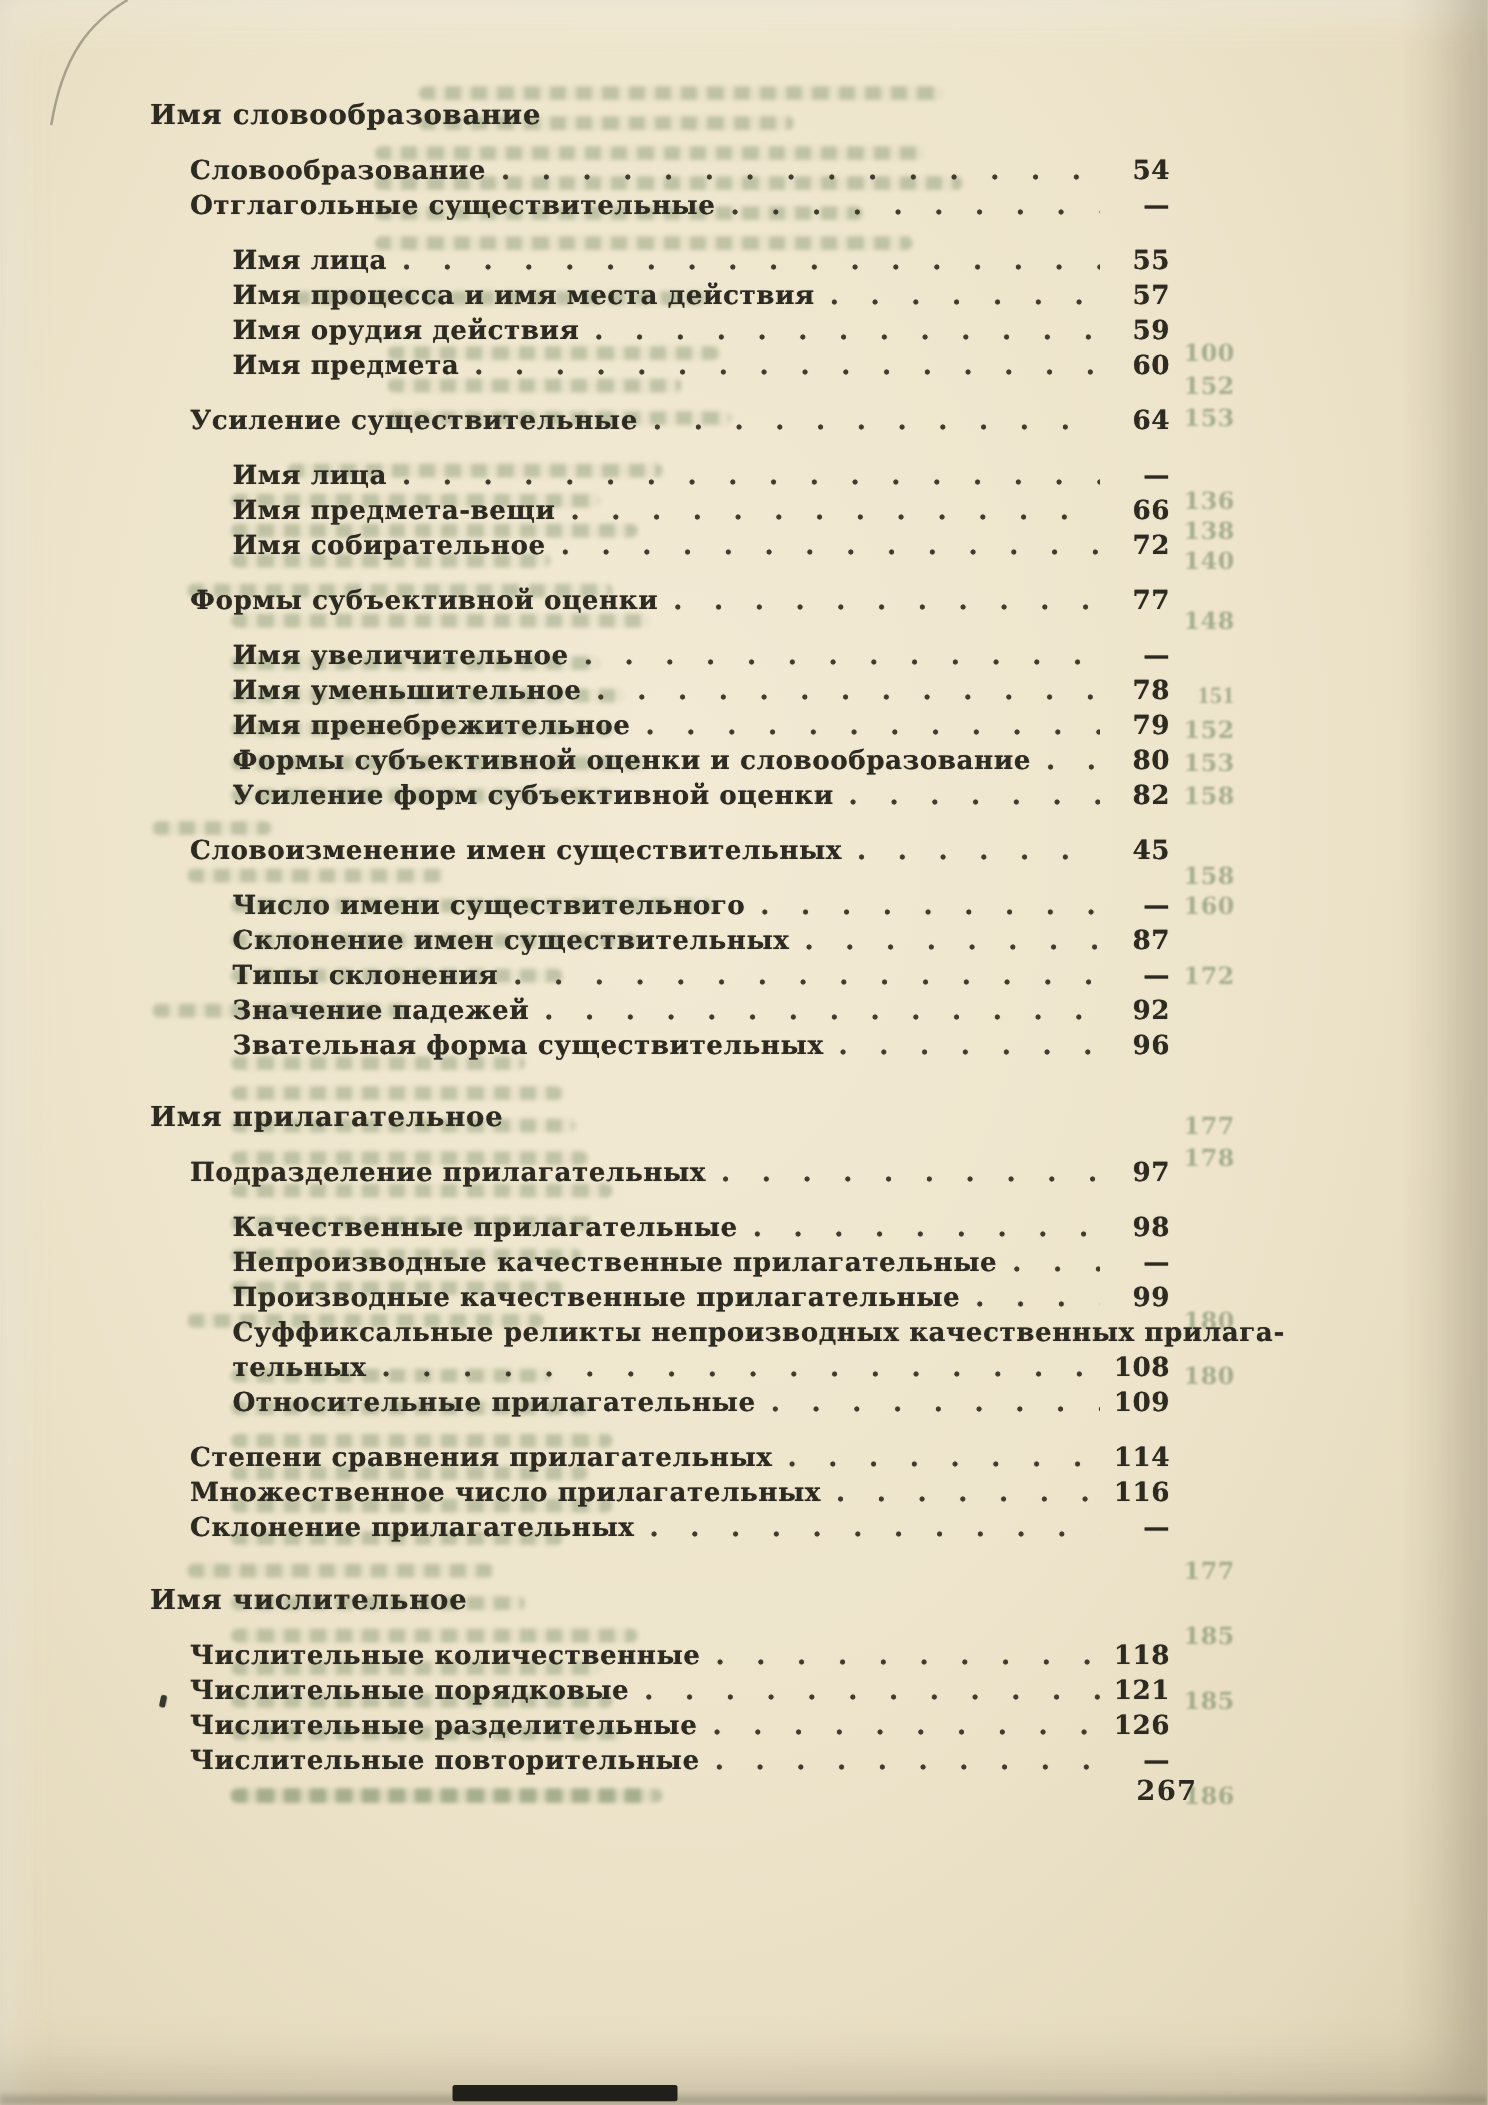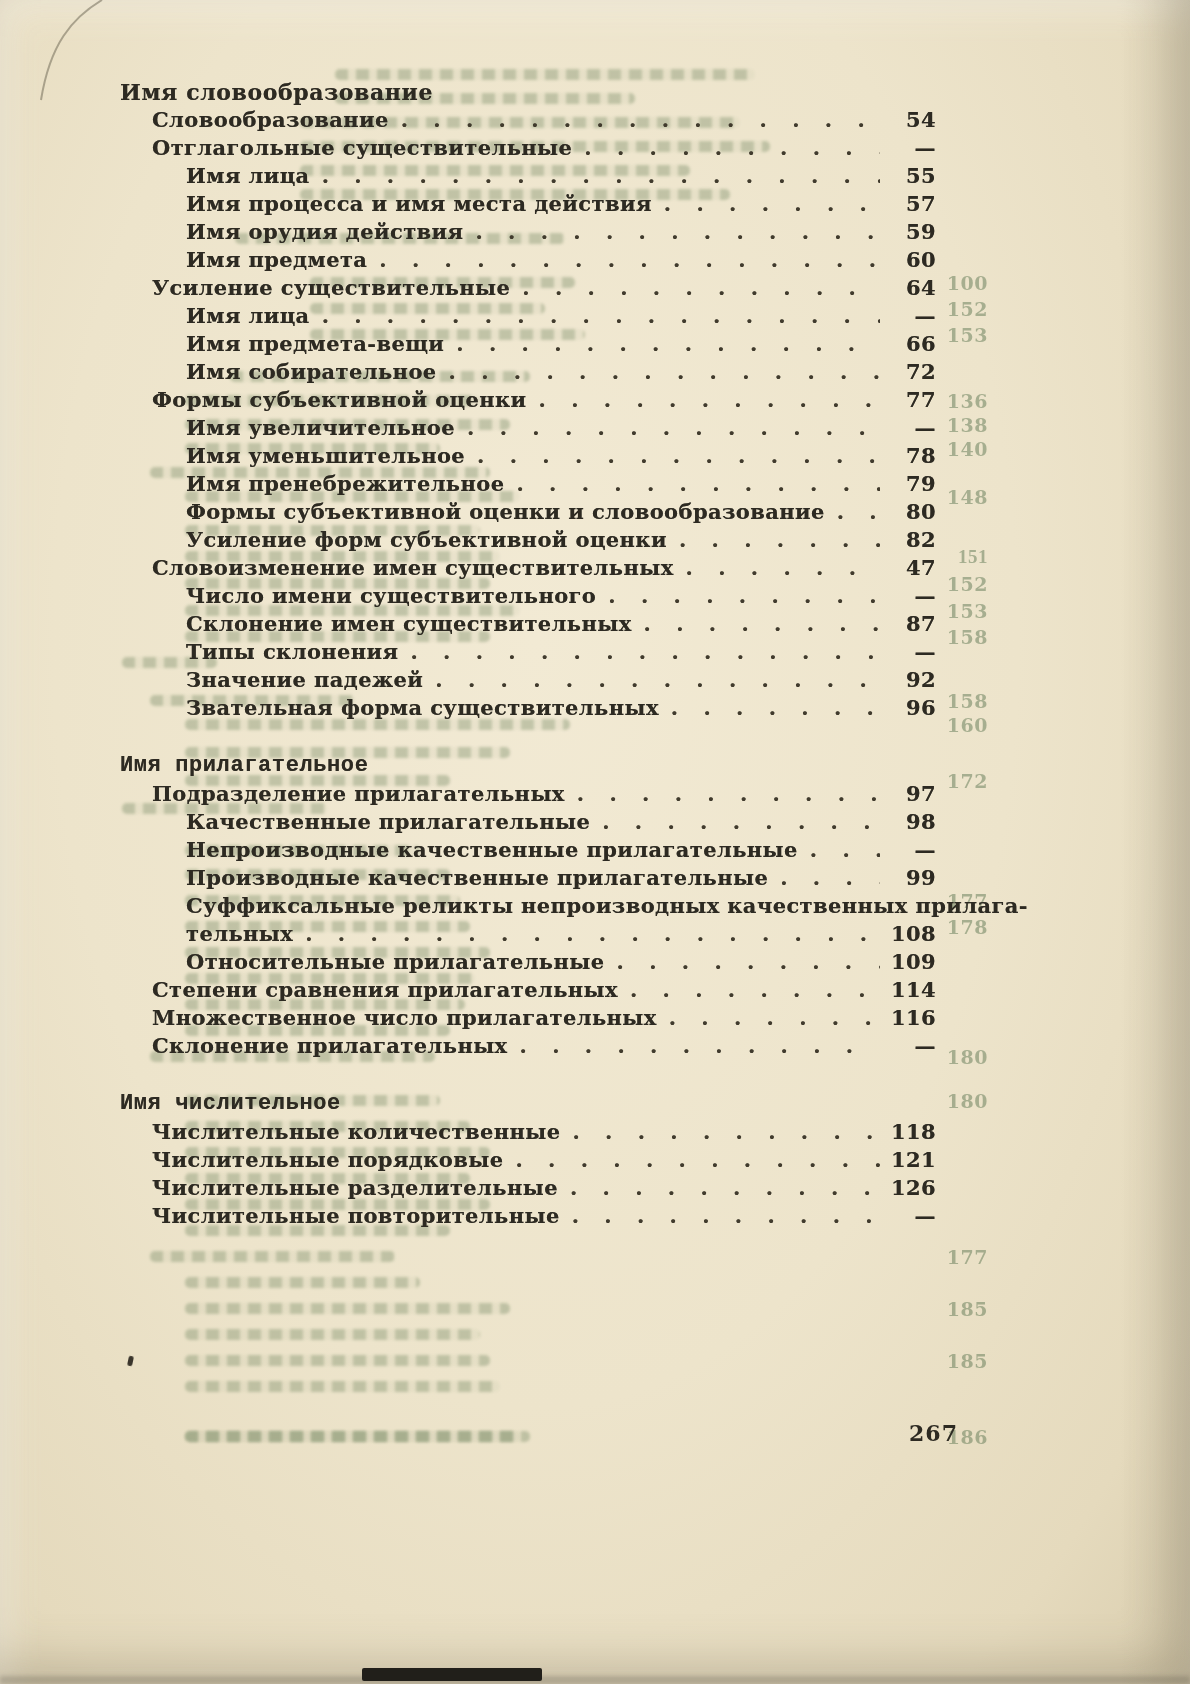--- a/index.html
+++ b/index.html
@@ -32,22 +32,22 @@
   
   .toc {
     position:absolute; left:120px; top:78px; width:816px;
     color:#2d2a22; font-size:21px; font-weight:bold; letter-spacing:.4px;
     text-shadow: 0 0 .6px rgba(45,42,34,.65);
   }
   .row { display:flex; align-items:baseline; line-height:28px; white-space:nowrap; }
   .row.lvl0 { font-size:22px; letter-spacing:.6px; }
   .row.lvl1 { padding-left:32px; }
   .row.lvl2 { padding-left:66px; }
-  .gap-g { }
-  .gap-h { margin-top:30px;font-family:Liberation Mono, monospace; }
+  .gap-g { margin-top:16px; }
+  .gap-h { margin-top:30px; }
   .label { flex:0 0 auto; }
   .dots {
     flex:1 1 auto; overflow:hidden; margin:0 8px 0 12px;
     letter-spacing:9px; color:#413b2d; font-weight:bold;
   }
   .num { flex:0 0 auto; min-width:48px; text-align:right; }
 
   
   .folio {
     position:absolute; right:232px; top:1420px;
@@ -335,21 +335,21 @@
         <span class="num">80</span>
       </div>
       <div class="row lvl2">
         <span class="label">Усиление форм субъективной оценки</span>
         <span class="dots">. . . . . . . . . . . . . . . . . . . . . . . . . . . . . . . . . . . . . . . . . . . . . . . . . . . . . . . . . . . . . . . . . . . . . . </span>
         <span class="num">82</span>
       </div>
       <div class="row lvl1 gap-g">
         <span class="label">Словоизменение имен существительных</span>
         <span class="dots">. . . . . . . . . . . . . . . . . . . . . . . . . . . . . . . . . . . . . . . . . . . . . . . . . . . . . . . . . . . . . . . . . . . . . . </span>
-        <span class="num">47</span>
+        <span class="num">45</span>
       </div>
       <div class="row lvl2 gap-g">
         <span class="label">Число имени существительного</span>
         <span class="dots">. . . . . . . . . . . . . . . . . . . . . . . . . . . . . . . . . . . . . . . . . . . . . . . . . . . . . . . . . . . . . . . . . . . . . . </span>
         <span class="num">—</span>
       </div>
       <div class="row lvl2">
         <span class="label">Склонение имен существительных</span>
         <span class="dots">. . . . . . . . . . . . . . . . . . . . . . . . . . . . . . . . . . . . . . . . . . . . . . . . . . . . . . . . . . . . . . . . . . . . . . </span>
         <span class="num">87</span>

